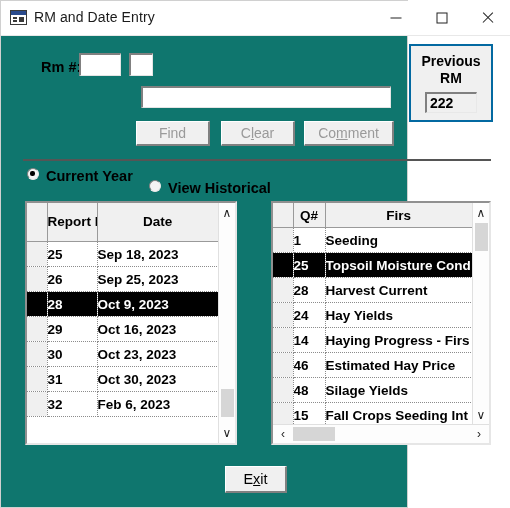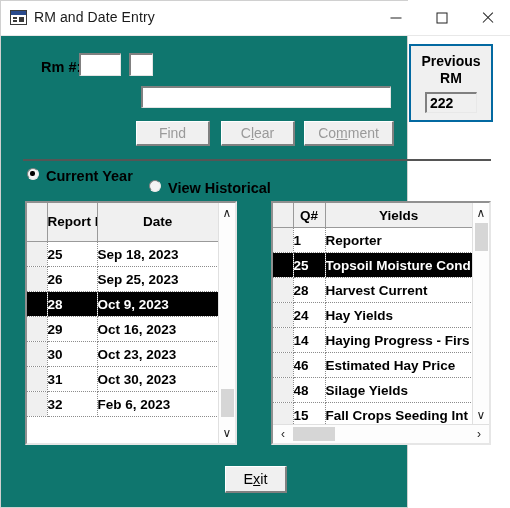--- a/index.html
+++ b/index.html
@@ -473,28 +473,28 @@
       <table class="g-table">
         <colgroup>
           <col class="col-sel">
             <col class="col-num">
             <col>
         </colgroup>
         <thead>
           <tr>
             <th class="col-sel"></th>
             <th>Q#</th>
-            <th>Yields</th>
+            <th>Firs</th>
           </tr>
         </thead>
         <tbody>
           <tr>
             <td class="col-sel"></td>
             <td class="col-num">1</td>
-            <td class="col-text">Reporter</td>
+            <td class="col-text">Seeding</td>
           </tr>
           <tr class="row-selected">
             <td class="col-sel"></td>
             <td class="col-num">25</td>
             <td class="col-text">Topsoil Moisture Cond</td>
           </tr>
           <tr>
             <td class="col-sel"></td>
             <td class="col-num">28</td>
             <td class="col-text">Harvest Current</td>

